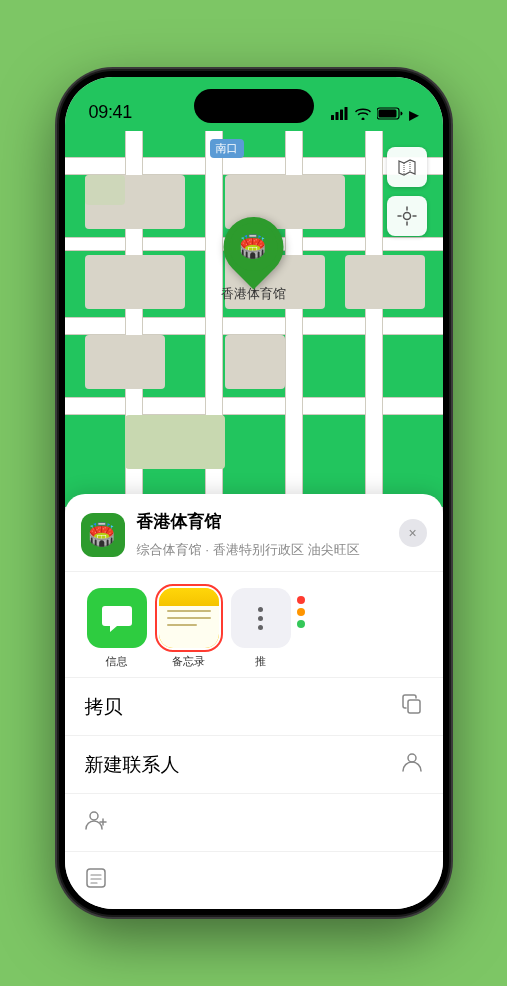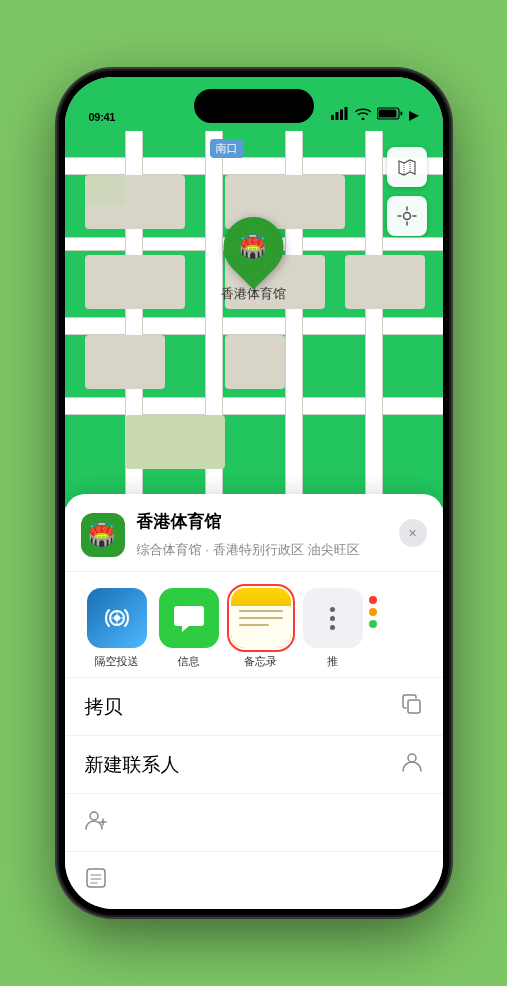--- a/index.html
+++ b/index.html
@@ -46,22 +46,22 @@
       top: 0; left: 0; right: 0;
       height: 54px;
       display: flex;
       align-items: flex-end;
       justify-content: space-between;
       padding: 0 24px 8px;
       z-index: 99;
       color: #000;
     }
     .status-time {
-      font-size: 11px;
-      font-weight: 700;
+      font-size: 18px;
+      font-weight: 400;
       letter-spacing: -0.3px;
     }
     .status-icons {
       display: flex;
       align-items: center;
       gap: 6px;
       font-size: 13px;
     }
     
     .map-bg {
@@ -424,32 +424,20 @@
           <div class="sheet-title">香港体育馆</div>
           <div class="sheet-subtitle">综合体育馆 · 香港特别行政区 油尖旺区</div>
         </div>
         <div class="sheet-close">
           <span>×</span>
         </div>
       </div>
 
       <div class="share-row">
 
-        <div class="share-item">
-          <div class="share-app-icon airdrop-icon">
-            <svg width="32" height="32" viewBox="0 0 32 32">
-              <circle cx="16" cy="16" r="7" stroke="white" stroke-width="2" fill="none"></circle>
-              <path d="M16 9 v14M9 16 h14" stroke="rgba(255,255,255,0.6)" stroke-width="1.5"></path>
-              <path d="M8 8 C4 12, 4 20, 8 24" stroke="white" stroke-width="2" fill="none" stroke-linecap="round"></path>
-              <path d="M24 8 C28 12, 28 20, 24 24" stroke="white" stroke-width="2" fill="none" stroke-linecap="round"></path>
-              <circle cx="16" cy="16" r="3" fill="white"></circle>
-            </svg>
-          </div>
-          <span class="share-label">隔空投送</span>
-        </div>
 
         <div class="share-item">
           <div class="share-app-icon message-icon">
             <svg width="34" height="34" viewBox="0 0 34 34">
               <path d="M5 5 h24 a3 3 0 0 1 3 3 v14 a3 3 0 0 1-3 3 h-12 l-7 6 v-6 h-5 a3 3 0 0 1-3-3 v-14 a3 3 0 0 1 3-3z" fill="white"></path>
             </svg>
           </div>
           <span class="share-label">信息</span>
         </div>
 

